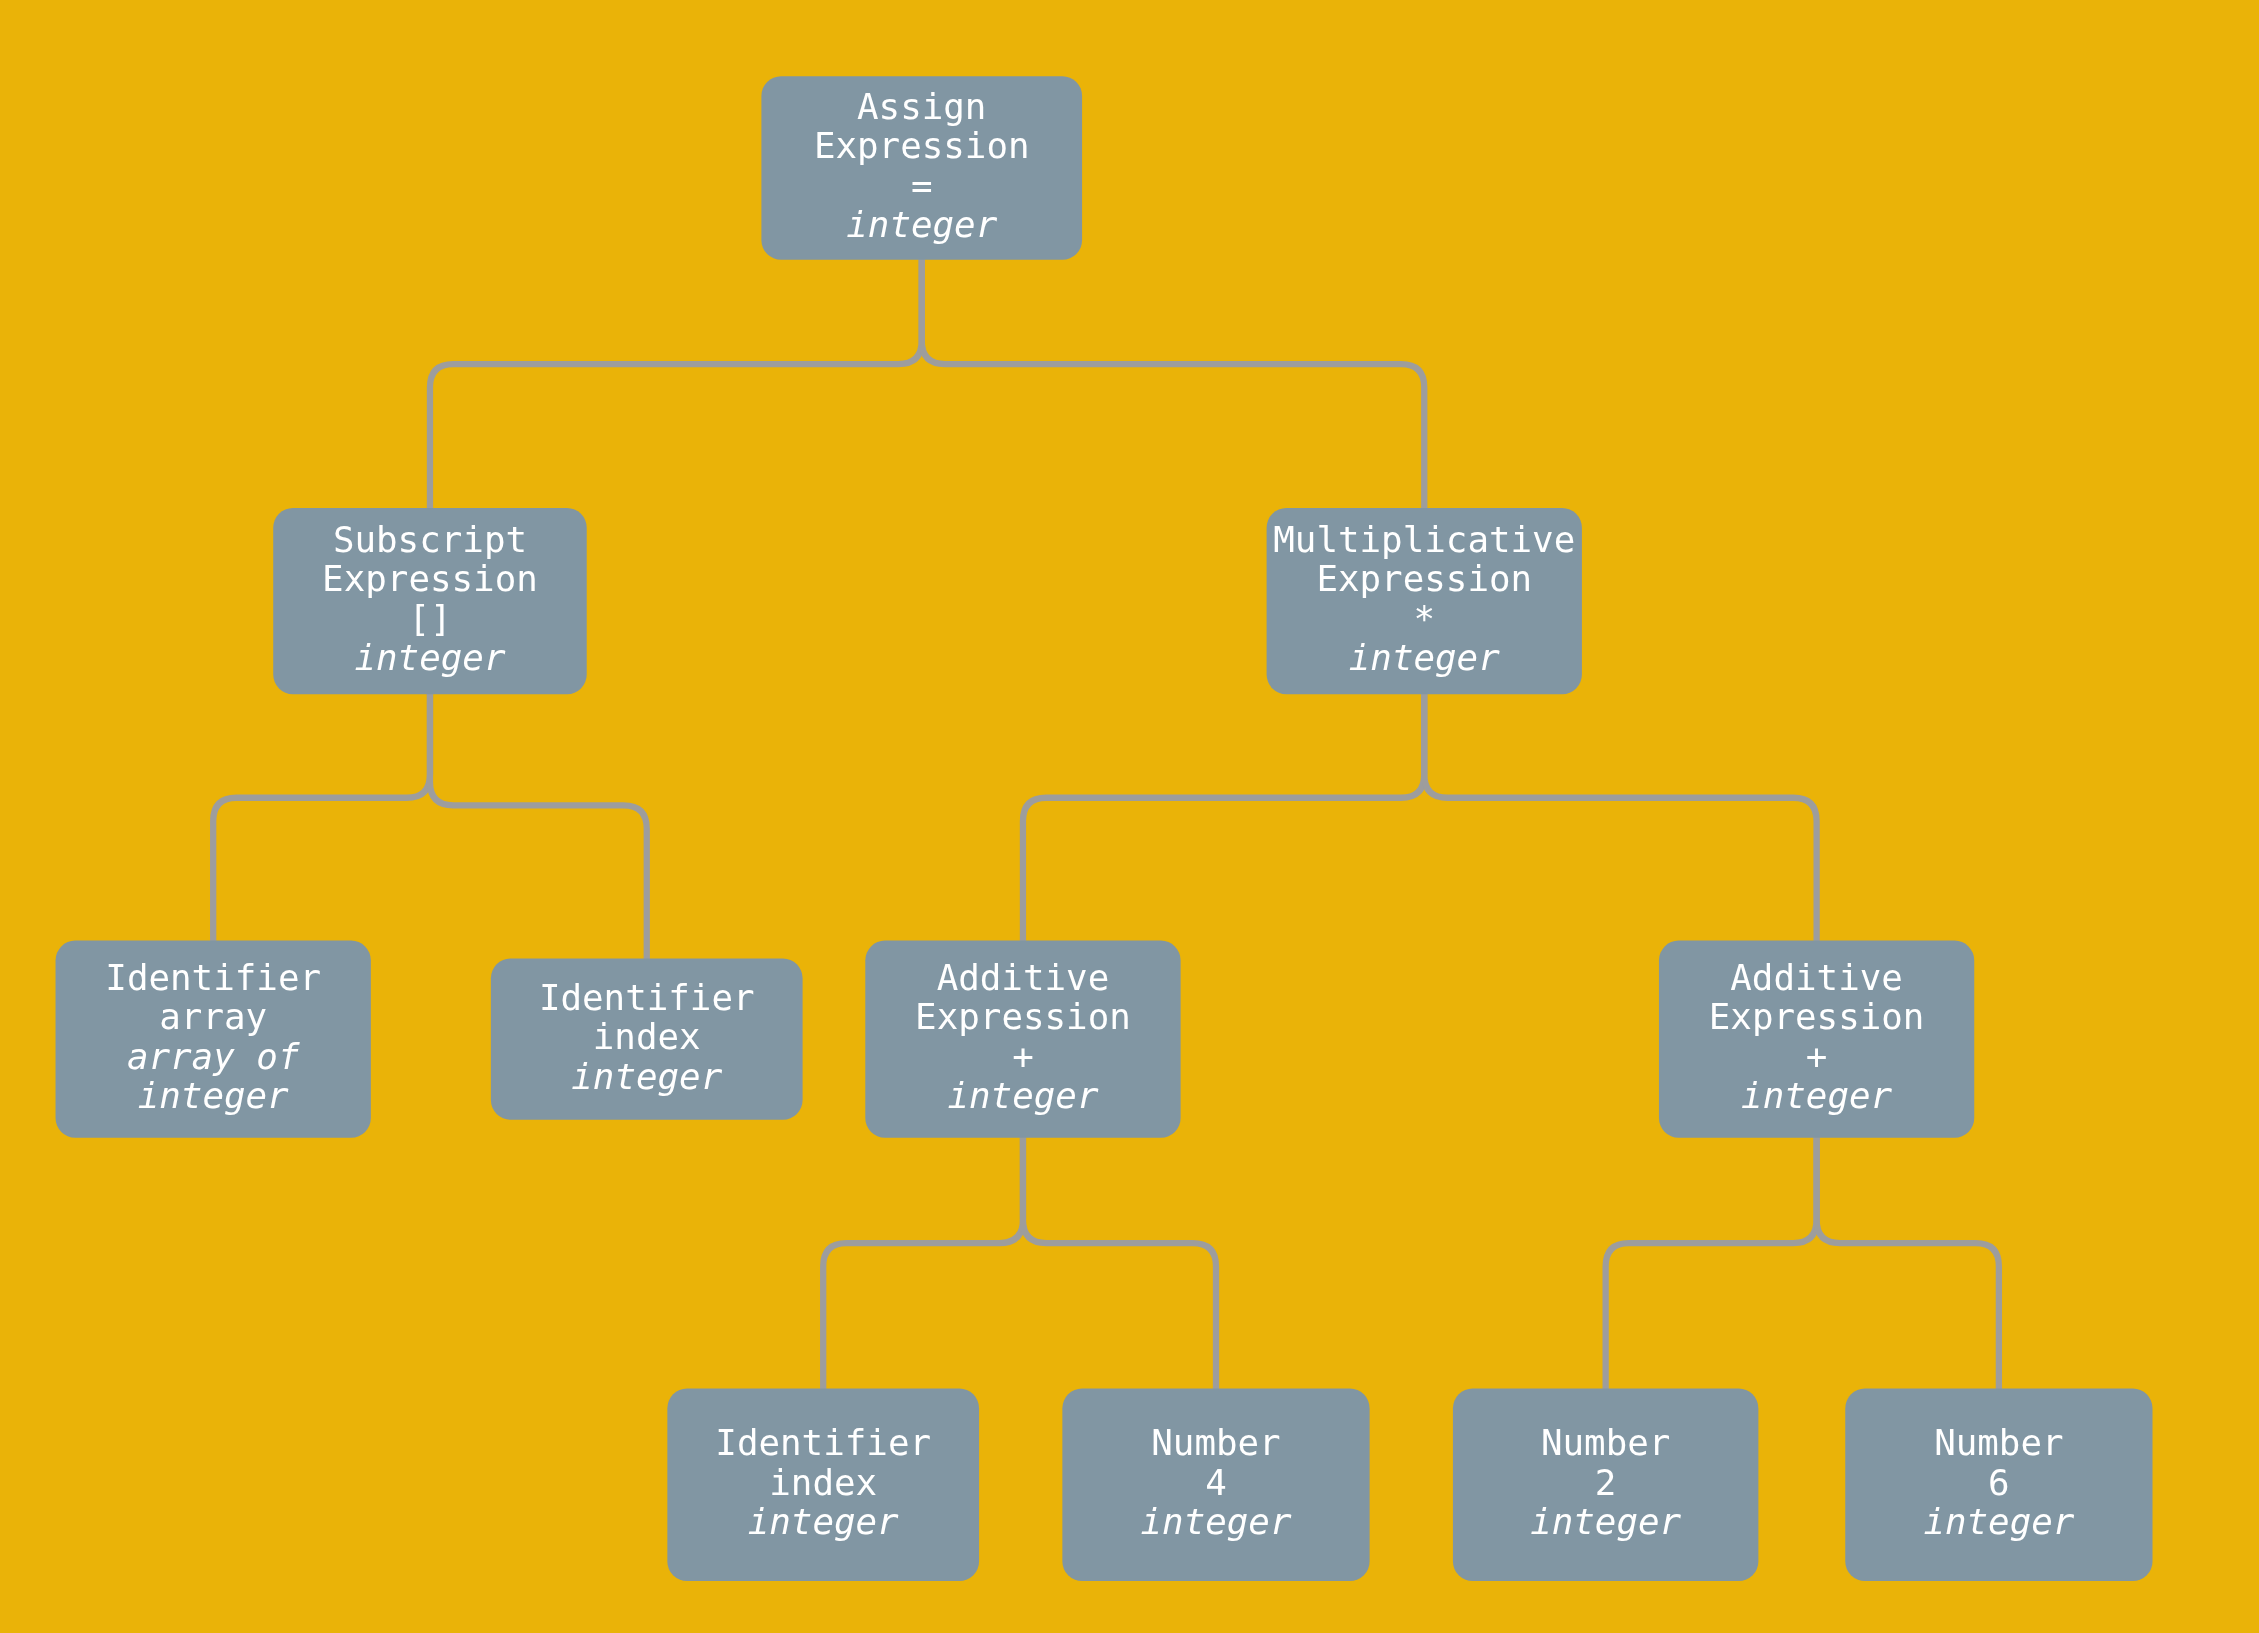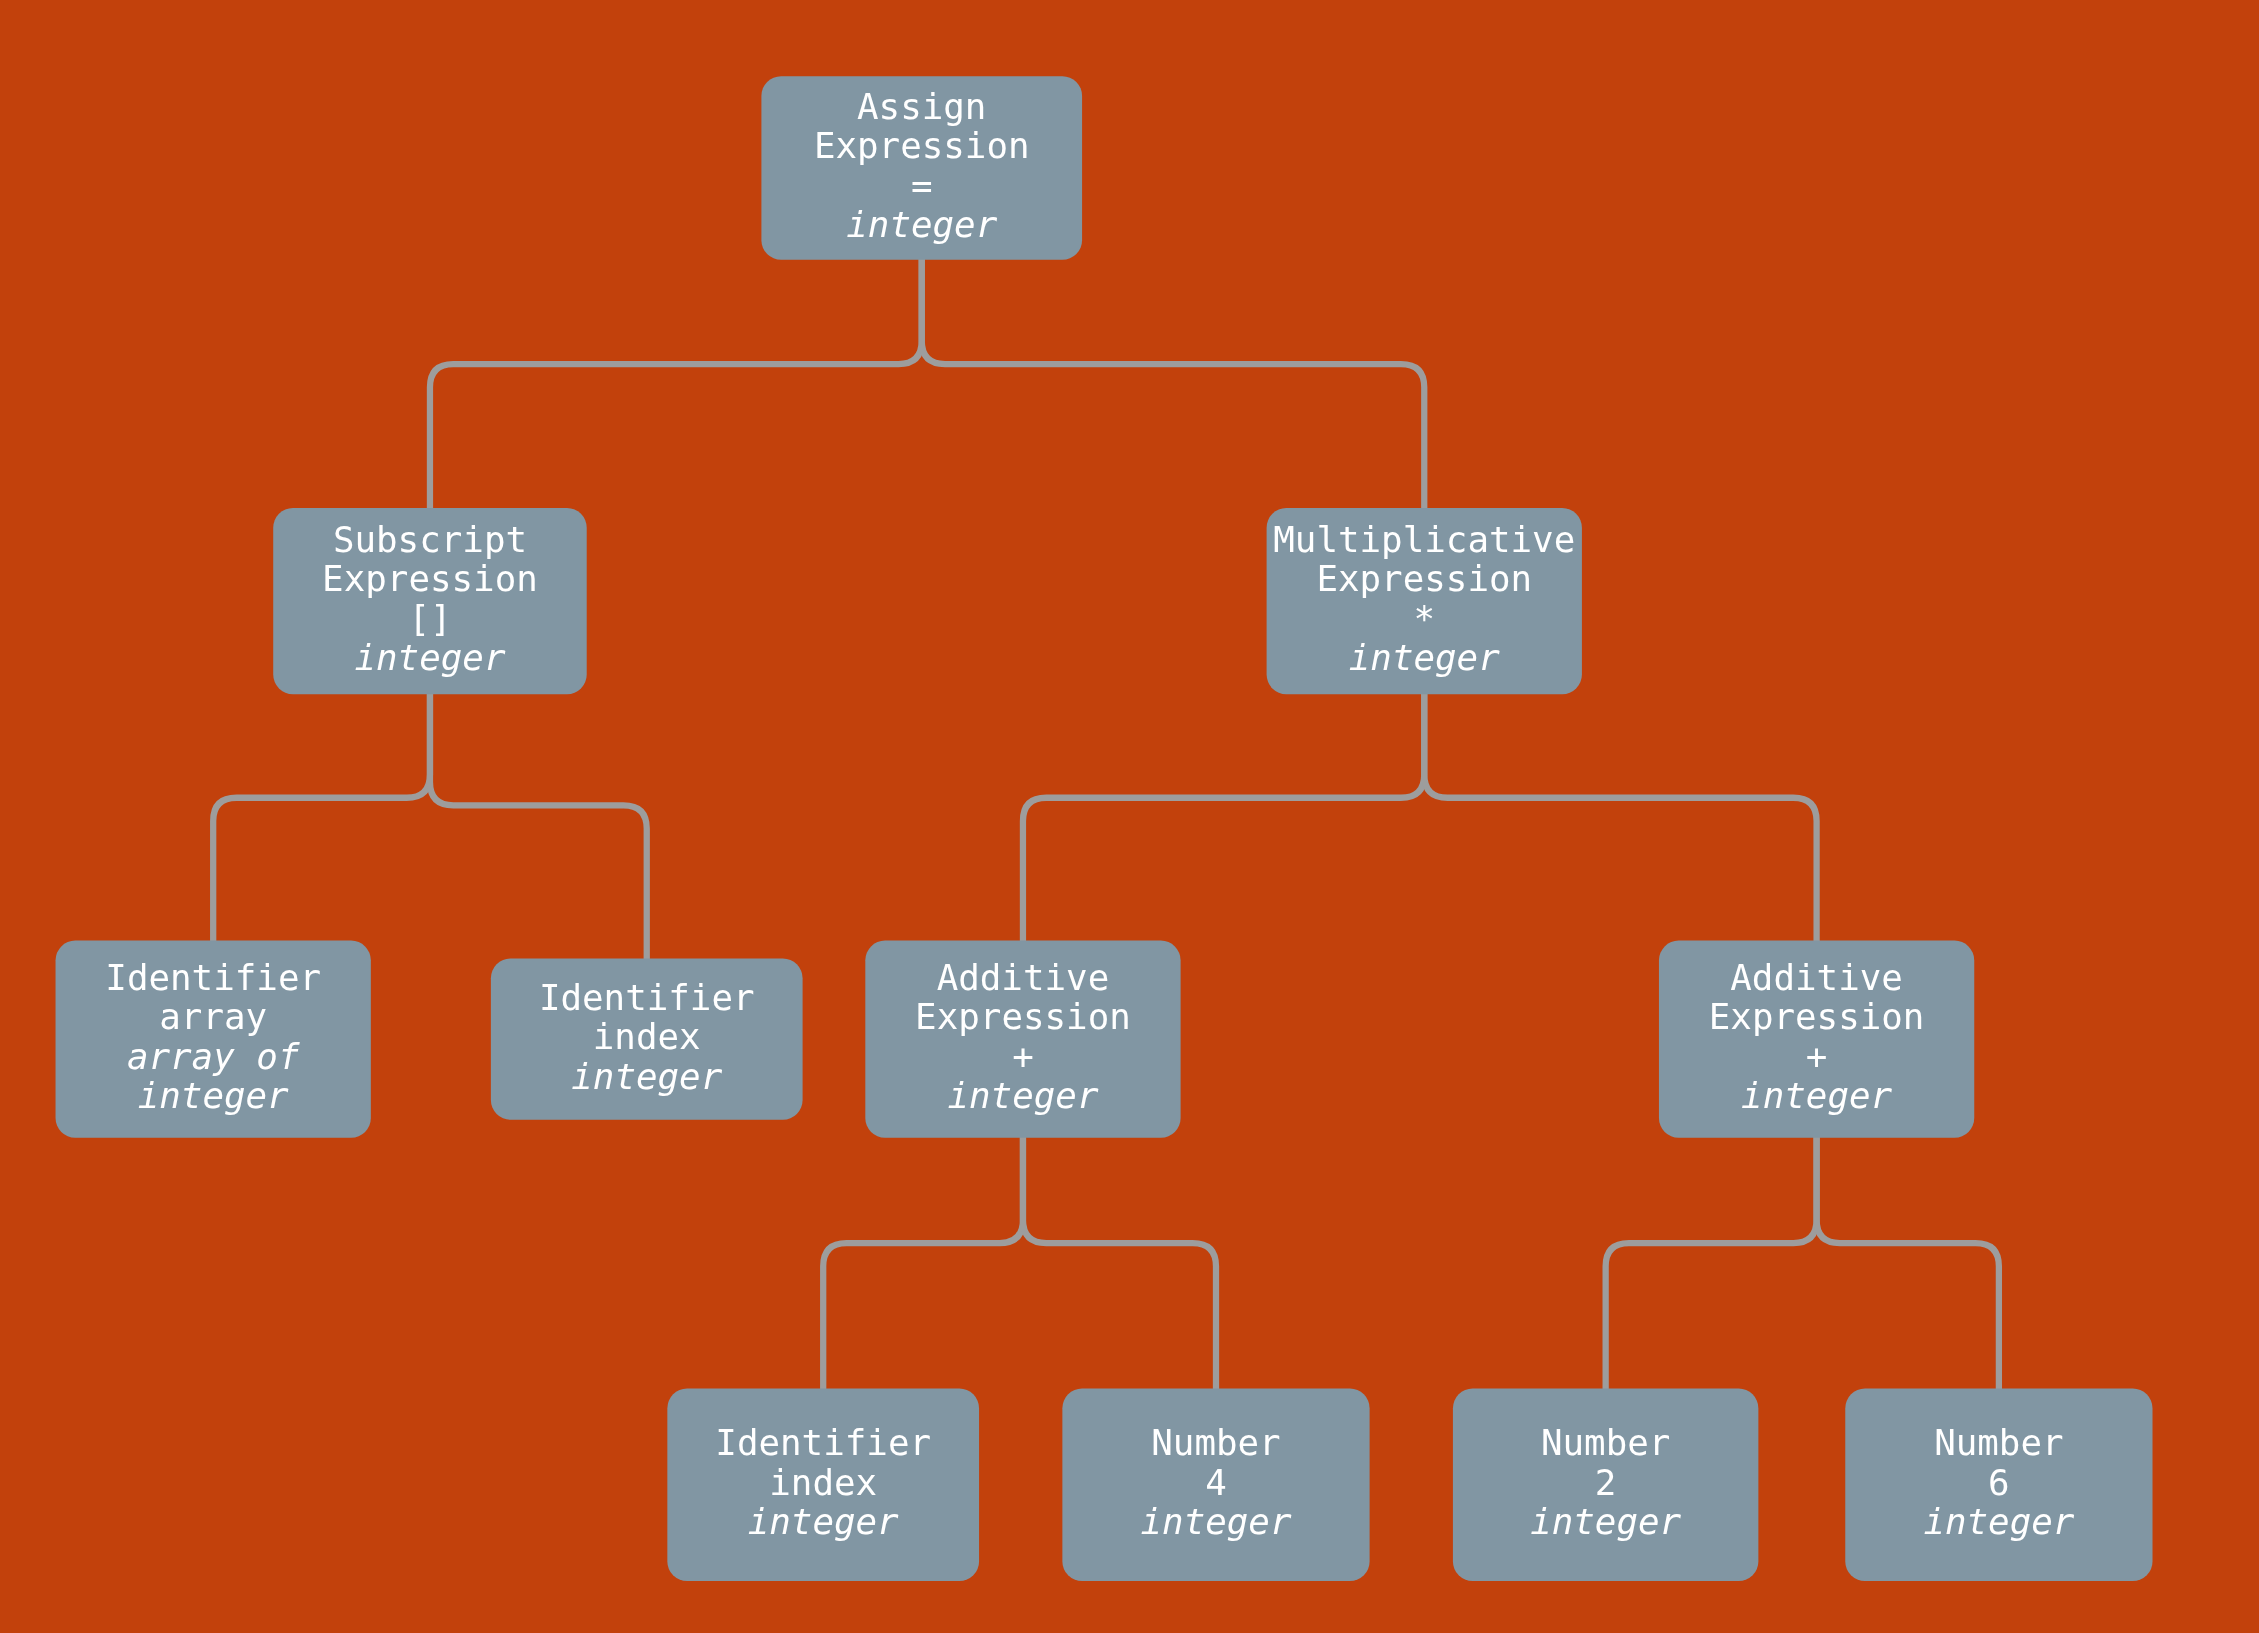--- a/index.html
+++ b/index.html
@@ -4,21 +4,21 @@
 <style>
   html, body {
     margin: 0;
     padding: 0;
     background: #000000;
   }
   #stage {
     position: relative;
     width: 2260px;
     height: 1634px;
-    background: #c2410c;
+    background: #eab308;
     overflow: hidden;
     font-family: "DejaVu Sans Mono", "Liberation Mono", monospace;
   }
   #tree-svg {
     position: absolute;
     left: 0;
     top: 0;
     width: 2260px;
     height: 1634px;
     display: block;

